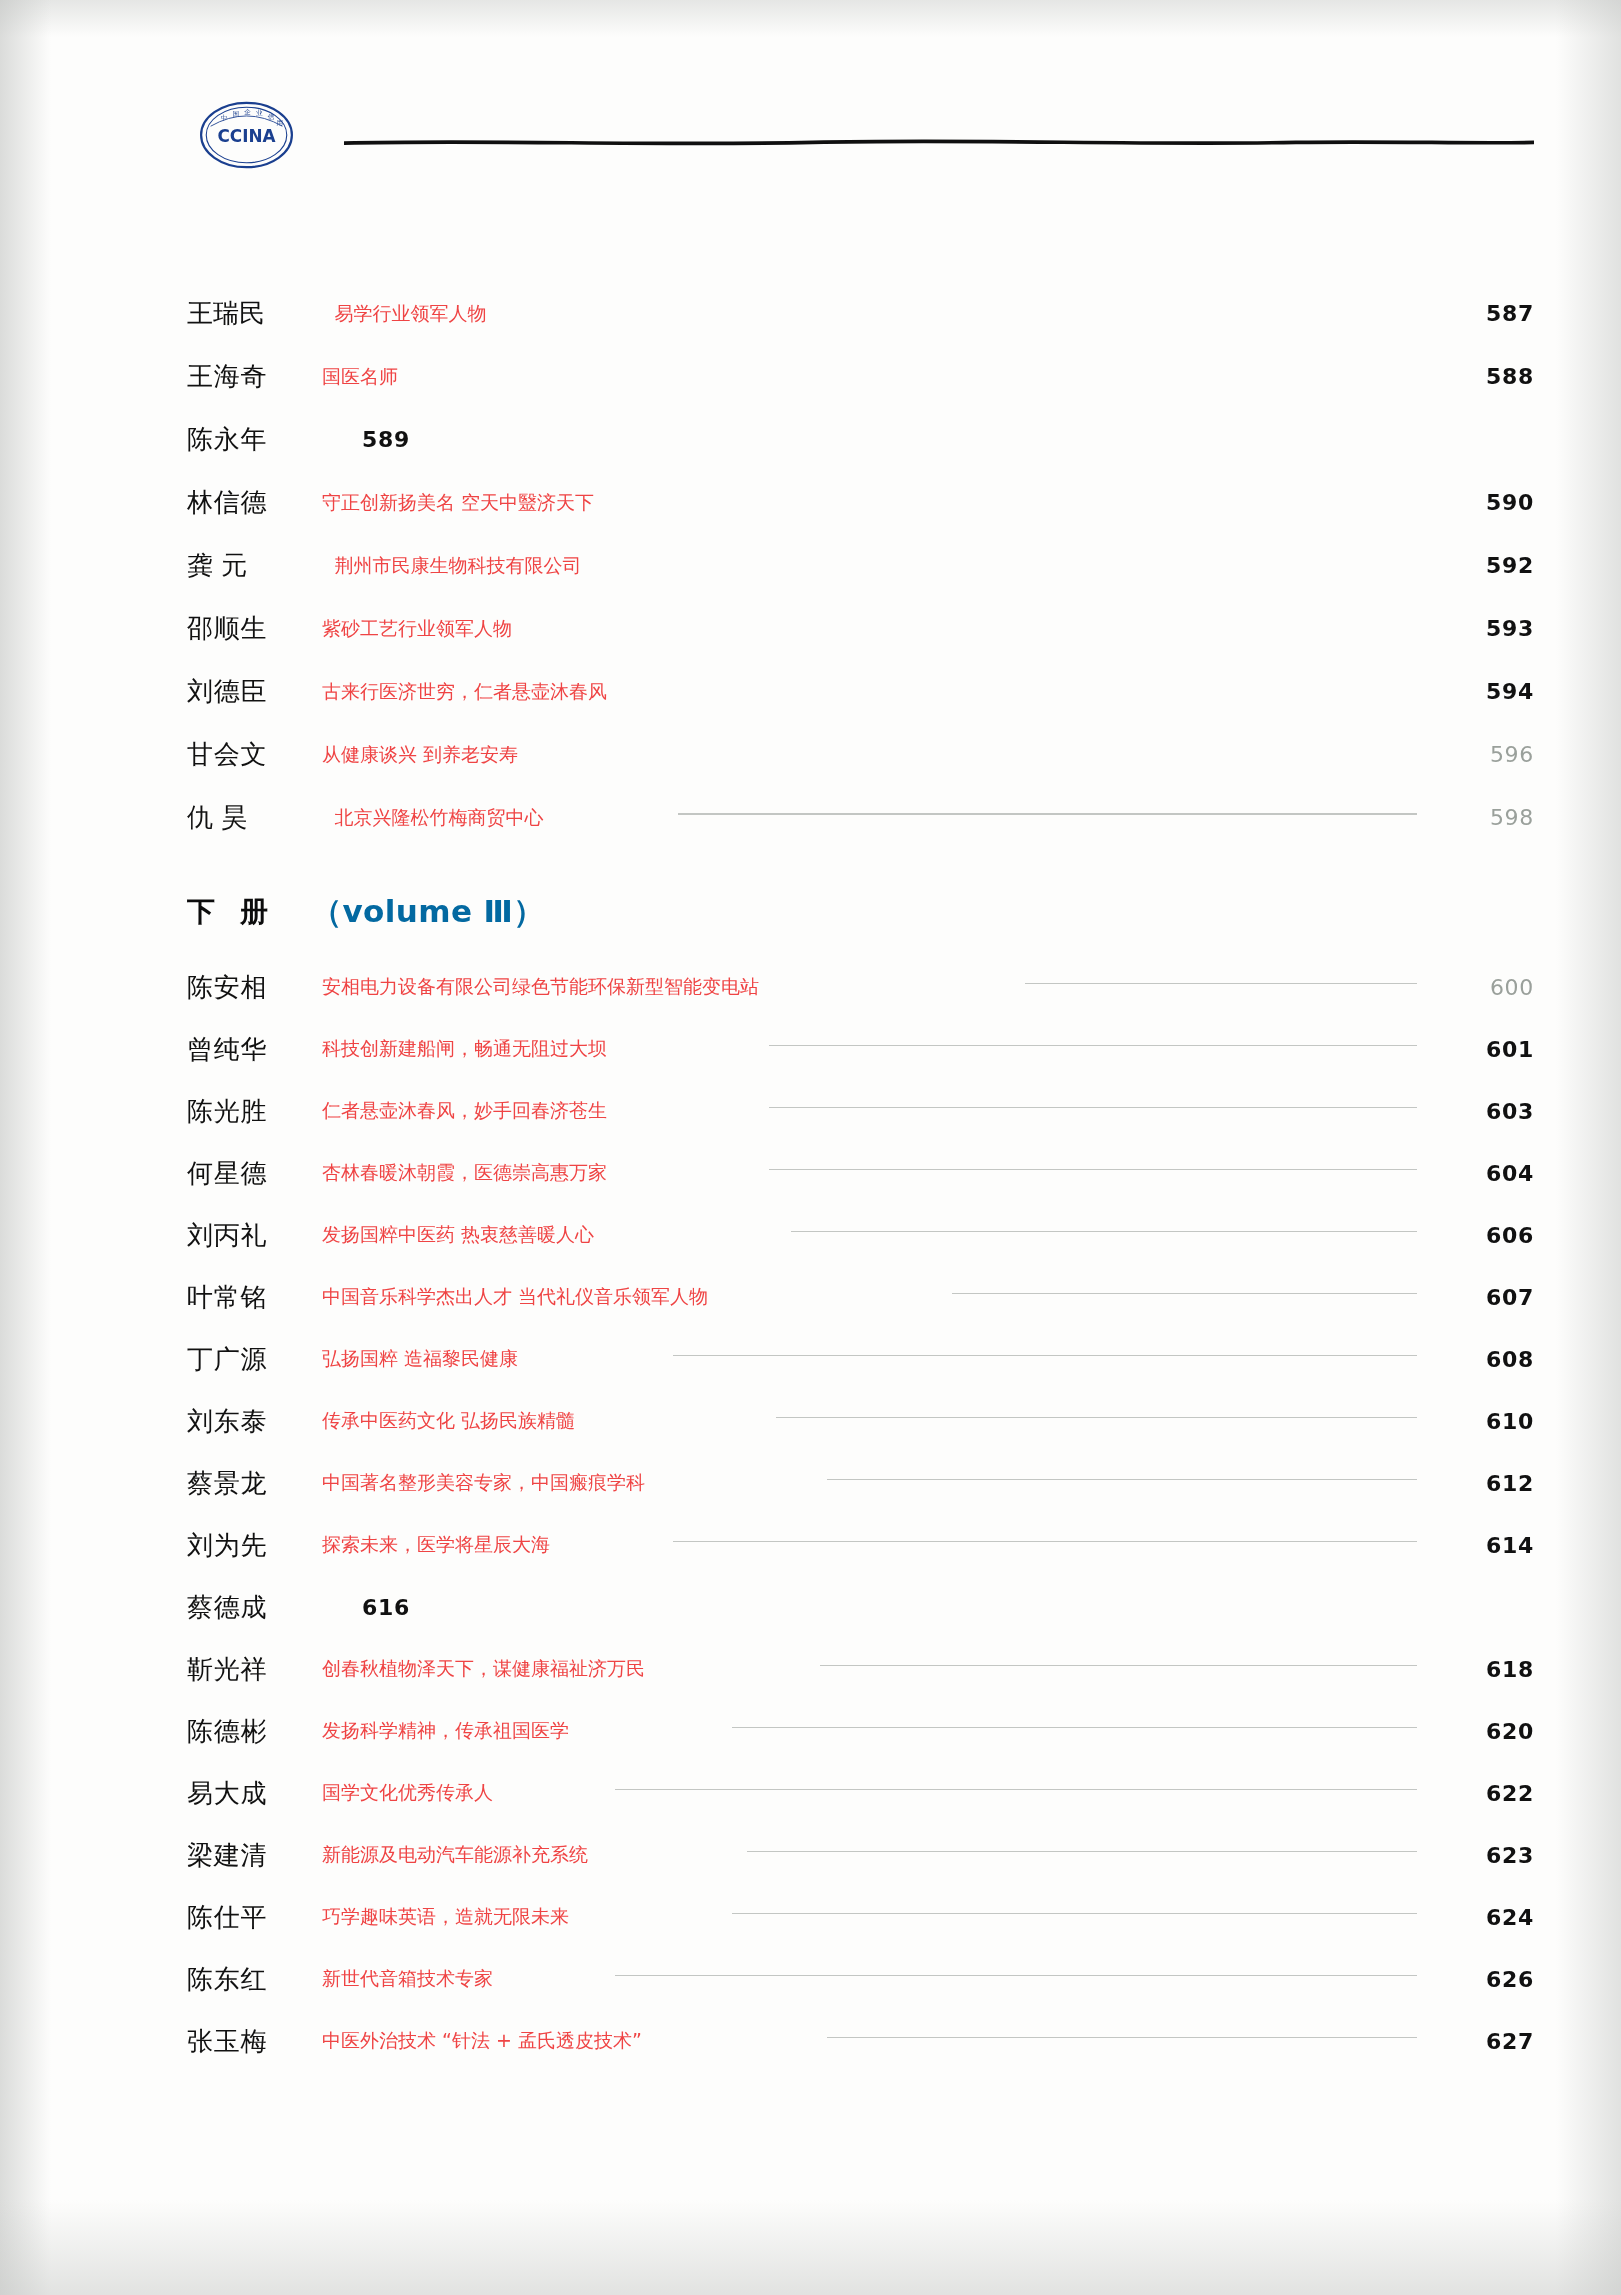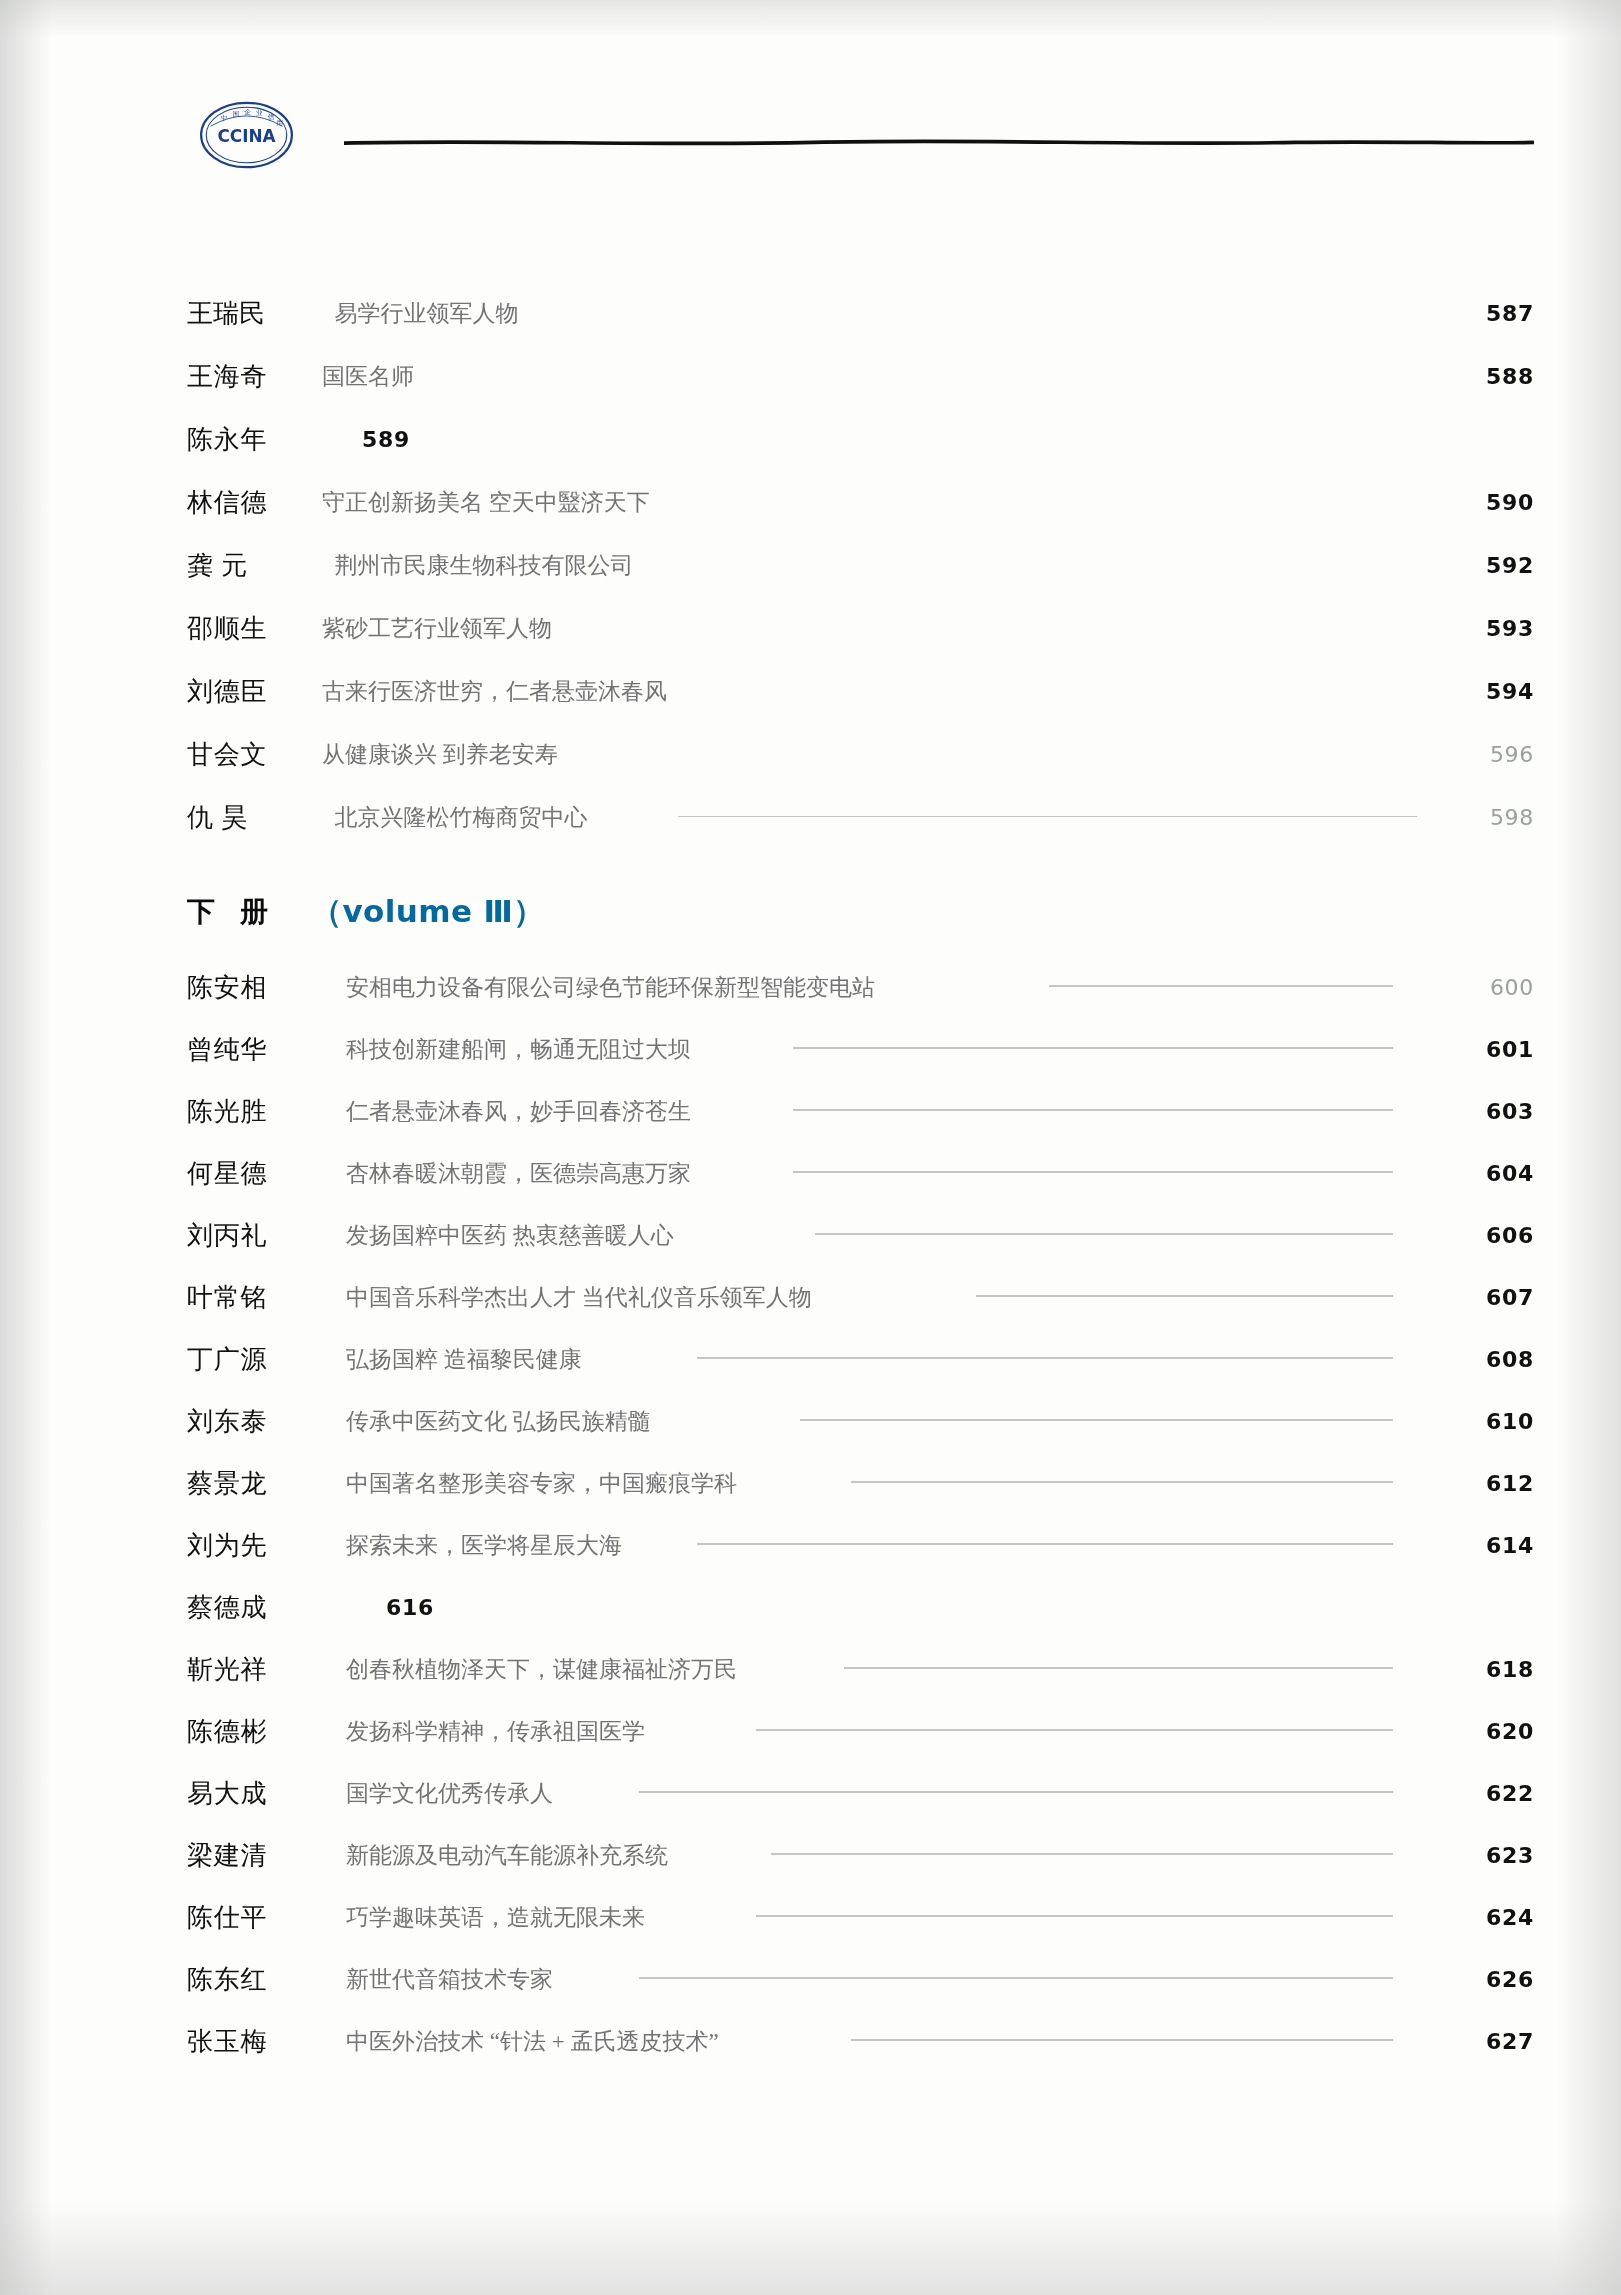--- a/index.html
+++ b/index.html
@@ -96,26 +96,25 @@
   .entry .name.spaced {
     letter-spacing: 0;
     display: flex;
     justify-content: space-between;
     width: 123px;
     flex: 0 0 135px;
     padding-right: 12.4px;
   }
   .entry .title {
     flex: 1 1 auto;
-    font-size: 23px;
-    color: #737373;
+    font-size: 19px;
+    color: #ef4444;
     white-space: nowrap;
     position: relative;
     padding-right: 14.6px;
-    font-family: Liberation Serif, serif;
   }
   .entry .leader {
     position: absolute;
     bottom: 16px;
     height: 1.5px;
     background: #b9bcb8;
     opacity: 0.85;
   }
   .entry .page-num {
     flex: 0 0 88px;
@@ -144,21 +143,21 @@
     width: 124px;
   }
   .volume-heading .vh-cn span.g { display: inline-block; width: 53px; }
   .volume-heading .vh-en {
     font-size: 31px;
     font-weight: bold;
     color: #0369a1;
     letter-spacing: 0.4px;
   }
   .group-1 .entry { height: 63px; }
-  .group-2 .entry { height: 62px; gap: 24px; }
+  .group-2 .entry { height: 62px; }
 </style>
 </head>
 <body>
 
 <div class="page">
 
   <div class="scan-shade-top"></div>
   <div class="scan-shade-left"></div>
   <div class="scan-shade-right"></div>
   <div class="scan-shade-bottom"></div>

